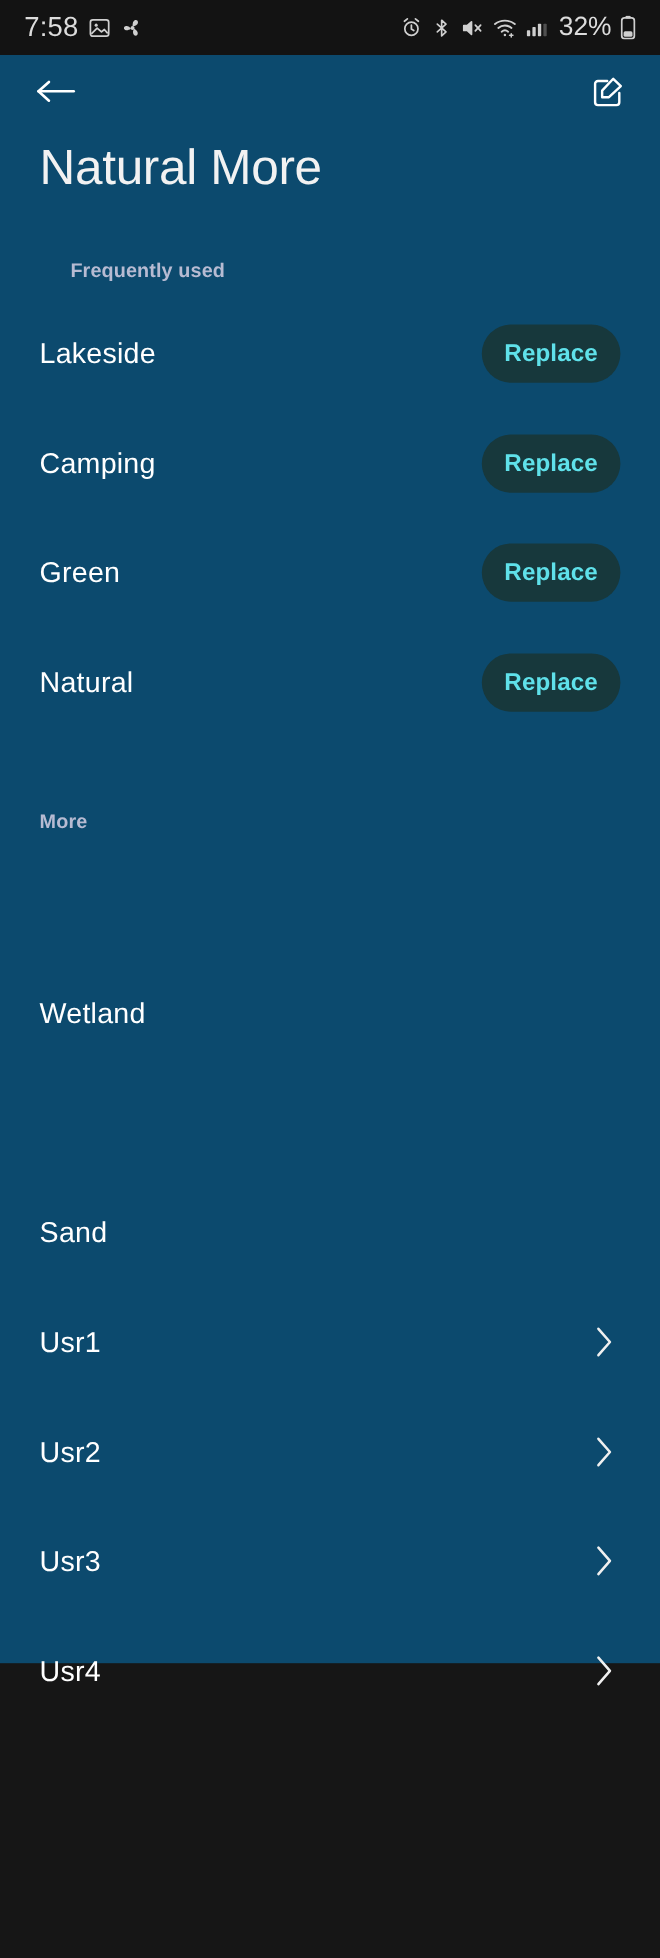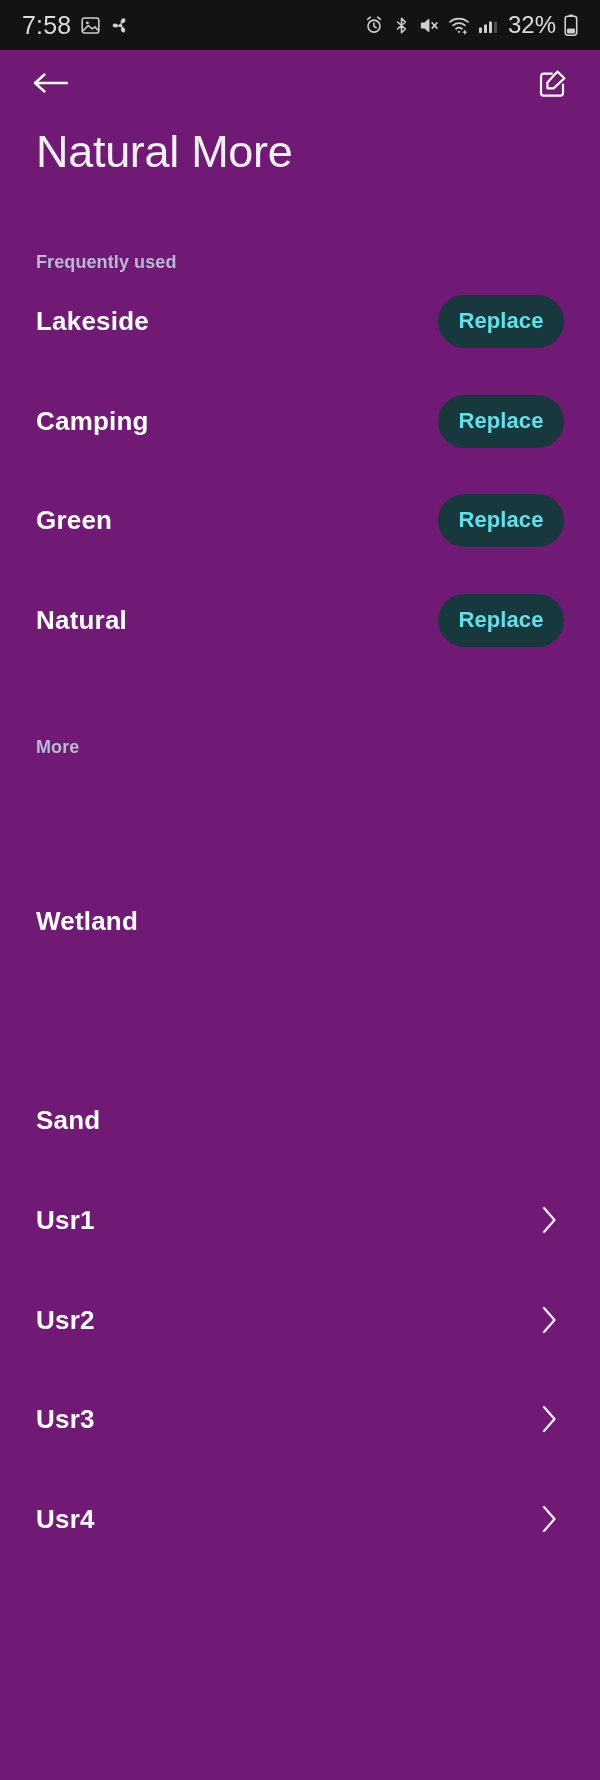--- a/index.html
+++ b/index.html
@@ -4,22 +4,22 @@
 <style>
   * { margin:0; padding:0; box-sizing:border-box; }
   html,body{
     width:600px; height:1780px;
     background:#161616;
     font-family:"Liberation Sans", sans-serif;
     overflow:hidden;
   }
   #screen{
     position:relative;
-    width:600px; height:1780px;
-    background:#701a75;
+    width:600px; height:1512px;
+    background:#0c4a6e;
   }
 
   
   #statusbar{
     position:absolute; left:0; top:0;
     width:600px; height:50px;
     background:#131313;
     display:flex; align-items:center;
     padding:0 22px;
     color:#d8d8d8;
@@ -61,33 +61,33 @@
   }
 
   
   .section-header{
     position:absolute; left:36px;
     font-size:18px;
     font-weight:700;
     color:#b7bbd2;
     letter-spacing:0.1px;
   }
-  #sec-frequent{ top:252px; }
+  #sec-frequent{ top:236px;margin-left:28px; }
   #sec-more{ top:737px; }
 
   
   .row{
     position:absolute; left:0;
     width:600px; height:100px;
     display:flex; align-items:center;
     padding:0 36px;
   }
   .row-label{
     font-size:26px;
-    font-weight:700;
+    font-weight:400;
     color:#ffffff;
     letter-spacing:0.2px;
     white-space:nowrap;
   }
   .row-right{ margin-left:auto; display:flex; align-items:flex-start; }
 
   .replace-btn{
     min-width:126px;
     height:53px;
     padding:0 20px;

